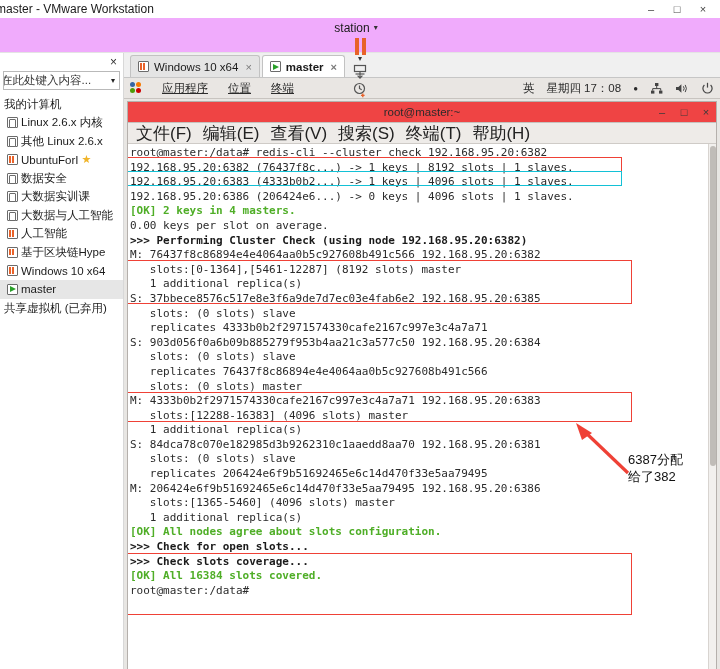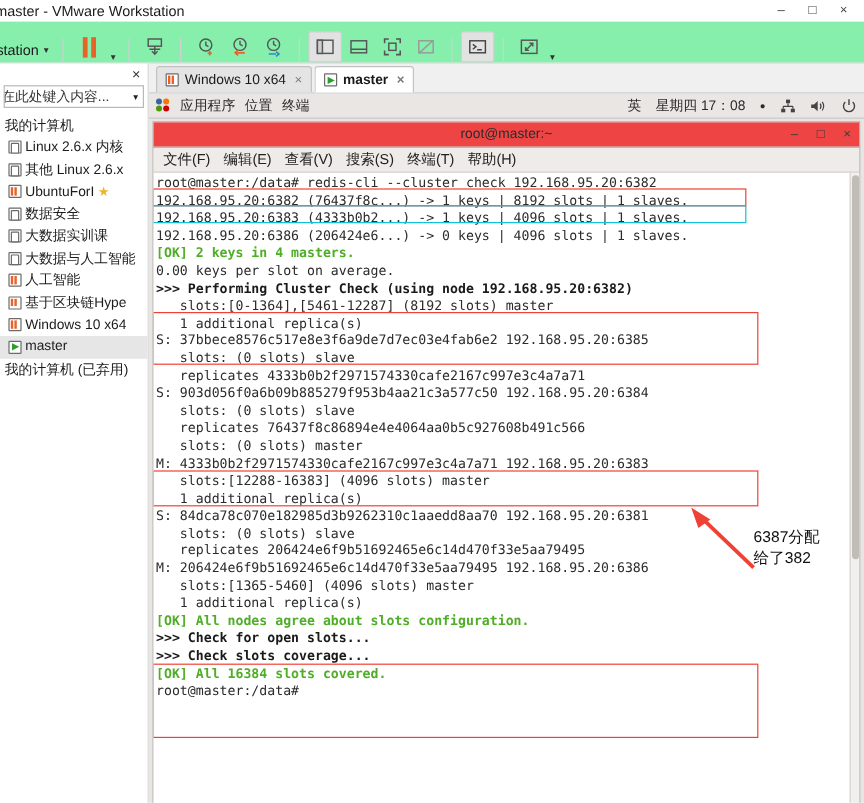--- a/index.html
+++ b/index.html
@@ -29,25 +29,26 @@
     display:flex; gap:0px; align-items:center; height:18px;
   }
   .vm-winbtn {
     width:26px; height:18px; display:flex;
     align-items:center; justify-content:center;
     color:#444; font-size:11px;
   }
 
   
   .vm-toolbar {
-    height:35px; background:#86efac;
-    display:flex; align-items:flex-end;
+    height:35px; background:#f0abfc;
+    display:flex; align-items:center;
     border-bottom:1px solid #e4e4e4;
     padding-left:0px;
     position:relative;
+    flex-direction:column;
   }
   .tb-menu {
     display:flex; align-items:center; gap:4px;
     font-size:12px; color:#1a1a1a; margin-left:-8px;
     padding:3px 5px;
   }
   .tb-sep { width:1px; height:20px; background:#d0d0d0; margin:0 7px; }
   .tb-btn {
     width:28px; height:26px; display:flex; align-items:center;
     justify-content:center; border-radius:2px;
@@ -129,21 +130,21 @@
   .vm-tab.active { background:#ffffff; font-weight:bold; }
   .tab-x { color:#7a7a7a; font-size:11px; margin-left:2px; }
 
   
   .gnome-panel {
     height:21px; background:#e9e6e3;
     border-bottom:1px solid #c8c4c0;
     display:flex; align-items:center; font-size:11.5px; color:#2b2b2b;
     padding:0 6px;
   }
-  .gp-left { display:flex; align-items:center; gap:8px; }
+  .gp-left { display:flex; align-items:center; gap:20px;text-decoration:underline; }
   .gp-right { margin-left:auto; display:flex; align-items:center; gap:12px; }
   .gp-logo {
     width:12px; height:12px; position:relative; flex:0 0 12px;
   }
   .gp-logo i {
     position:absolute; width:5px; height:5px; border-radius:50%;
   }
   .gp-logo i:nth-child(1){ background:#3465a4; left:0; top:0;}
   .gp-logo i:nth-child(2){ background:#f57900; left:6px; top:0;}
   .gp-logo i:nth-child(3){ background:#4e9a06; left:0; top:6px;}
@@ -163,21 +164,21 @@
     height:21px; background:#ef4444;
     border-bottom:1px solid #c6c2be;
     display:flex; align-items:center; justify-content:center;
     position:relative; font-size:11.5px; color:#2b2b2b;
   }
   .term-ctrls { position:absolute; right:4px; display:flex; gap:10px; align-items:center;}
   .term-ctrl { font-size:11px; color:#3a3a3a; width:12px; text-align:center;}
   .term-menu {
     height:21px; background:#eeebe8; border-bottom:1px solid #cfcbc7;
     display:flex; align-items:center; gap:11px;
-    padding-left:8px; font-size:12px; color:#222;
+    padding-left:8px; font-size:17px; color:#222;
   }
   .term-body {
     flex:1; background:#ffffff; position:relative;
     font-family:"DejaVu Sans Mono", monospace;
     font-size:11px; line-height:14.6px;
     padding:2px 0 0 2px; overflow:hidden;
     color:#2b2b2b;
   }
   .tline { white-space:pre; height:14.6px; }
   .bld { font-weight:bold; color:#1a1a1a; }
@@ -359,21 +360,21 @@
       </div>
       <div class="lib-row child">
         <span class="vm-ico pwr"></span>
         <span>Windows 10 x64</span>
       </div>
       <div class="lib-row child selected">
         <span class="vm-ico run"></span>
         <span>master</span>
       </div>
 
-      <div class="lib-foot">我的计算机 (已弃用)</div>
+      <div class="lib-foot">共享虚拟机 (已弃用)</div>
     </div>
   </div>
 
   <div class="guest">
 
     <div class="vm-tabs">
       <div class="vm-tab">
         <span class="vm-ico pwr"></span>
         <span>Windows 10 x64</span>
         <span class="tab-x">×</span>
@@ -447,20 +448,21 @@
 
         <div class="term-body">
           <div id="term-lines">
               <div class="tline">root@master:/data# redis-cli --cluster check 192.168.95.20:6382</div>
               <div class="tline">192.168.95.20:6382 (76437f8c...) -&gt; 1 keys | 8192 slots | 1 slaves.</div>
               <div class="tline">192.168.95.20:6383 (4333b0b2...) -&gt; 1 keys | 4096 slots | 1 slaves.</div>
               <div class="tline">192.168.95.20:6386 (206424e6...) -&gt; 0 keys | 4096 slots | 1 slaves.</div>
               <div class="tline gb">[OK] 2 keys in 4 masters.</div>
               <div class="tline">0.00 keys per slot on average.</div>
               <div class="tline bld">&gt;&gt;&gt; Performing Cluster Check (using node 192.168.95.20:6382)</div>
+              <div class="tline">M: 76437f8c86894e4e4064aa0b5c927608b491c566 192.168.95.20:6382</div>
               <div class="tline">   slots:[0-1364],[5461-12287] (8192 slots) master</div>
               <div class="tline">   1 additional replica(s)</div>
               <div class="tline">S: 37bbece8576c517e8e3f6a9de7d7ec03e4fab6e2 192.168.95.20:6385</div>
               <div class="tline">   slots: (0 slots) slave</div>
               <div class="tline">   replicates 4333b0b2f2971574330cafe2167c997e3c4a7a71</div>
               <div class="tline">S: 903d056f0a6b09b885279f953b4aa21c3a577c50 192.168.95.20:6384</div>
               <div class="tline">   slots: (0 slots) slave</div>
               <div class="tline">   replicates 76437f8c86894e4e4064aa0b5c927608b491c566</div>
               <div class="tline">   slots: (0 slots) master</div>
               <div class="tline">M: 4333b0b2f2971574330cafe2167c997e3c4a7a71 192.168.95.20:6383</div>
@@ -490,20 +492,20 @@
             <div class="scrollbar-thumb" style="top:2px; height:320px;"></div>
           </div>
         </div>
 
       </div>
 
       <svg style="position:absolute; left:448px; top:324px; width:80px; height:60px; pointer-events:none;" viewBox="0 0 80 60">
         <path d="M56 50 L12 8" stroke="#ef4136" stroke-width="3.2" fill="none"></path>
         <path d="M4 0 L20 10 L10 17 Z" fill="#ef4136"></path>
       </svg>
-      <div class="ann-text" style="left:504px; top:340px;">
+      <div class="ann-text" style="left:504px; top:352px;">
         <div>6387分配</div>
         <div>给了382</div>
       </div>
     </div>
 
   </div>
 </div>
 
 </body></html>

